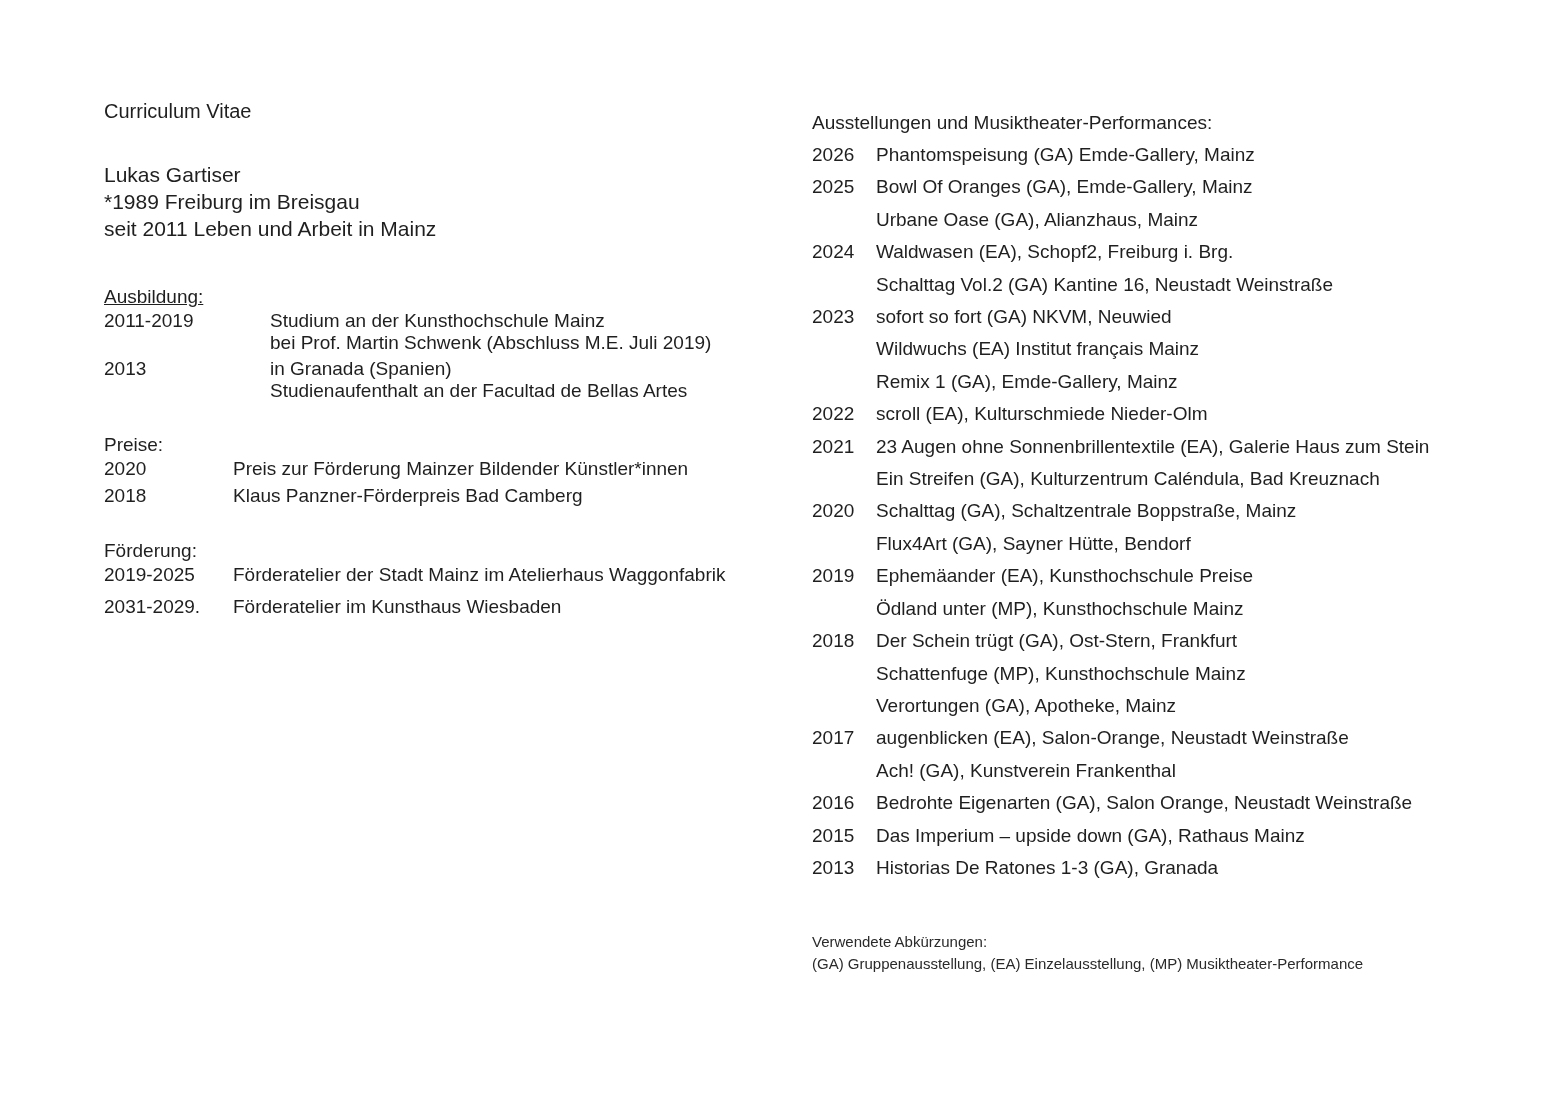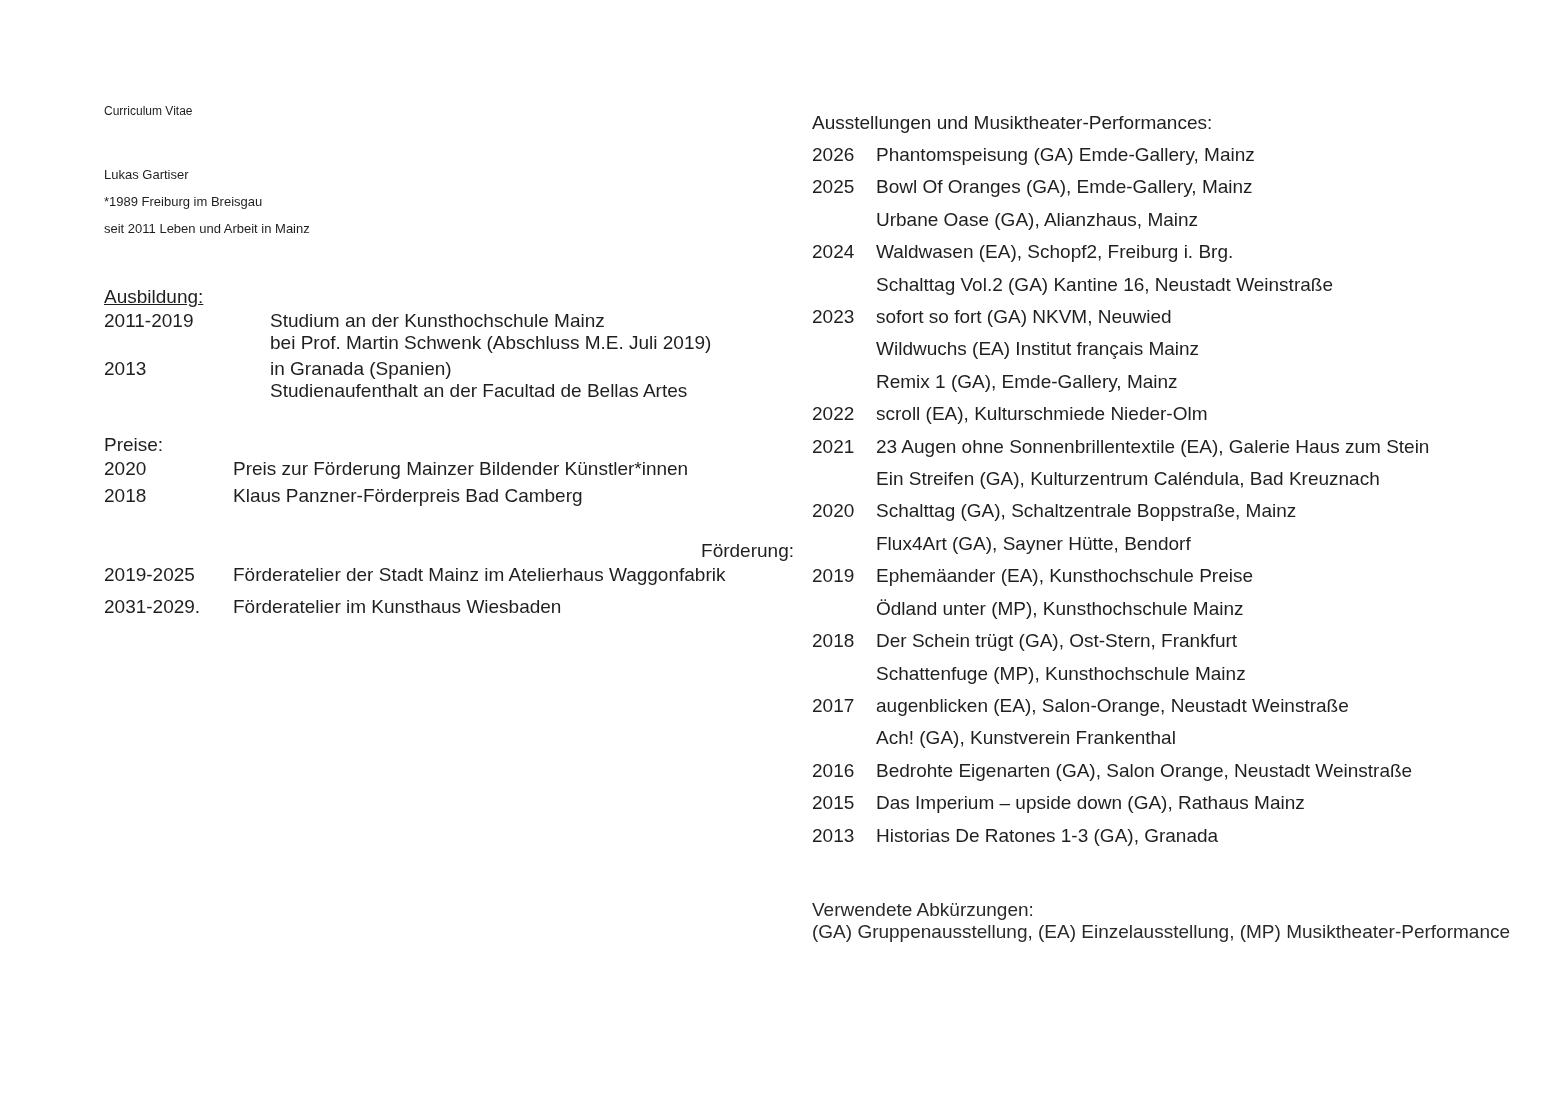--- a/index.html
+++ b/index.html
@@ -19,40 +19,40 @@
 
   
   .left-col {
     position: absolute;
     left: 104px;
     top: 0;
     width: 690px;
   }
   .doc-title {
     margin: 98px 0 0 0;
-    font-size: 12px;
+    font-size: 20px;
     line-height: 26px;
     font-weight: 400;
     white-space: nowrap;
   }
   .person-block {
     margin-top: 37px;
-    font-size: 13px;
+    font-size: 21px;
     line-height: 27px;
   }
   .person-block div { white-space: nowrap; }
 
   .section-heading {
     font-size: 19px;
     line-height: 27px;
     white-space: nowrap;
   }
   .sec-ausbildung .section-heading { margin-top: 41px; text-decoration: underline; }
   .sec-preise    .section-heading { margin-top: 29px; }
-  .sec-foerderung .section-heading { margin-top: 30px; text-align: right; }
+  .sec-foerderung .section-heading { margin-top: 30px; }
 
   .cv-row {
     display: flex;
     font-size: 19px;
     line-height: 22px;
   }
   .cv-row .row-period {
     width: 129px;
     flex: 0 0 129px;
     white-space: nowrap;
@@ -83,21 +83,21 @@
   }
   .exh-entry .entry-year {
     width: 64px;
     flex: 0 0 64px;
     white-space: nowrap;
   }
   .exh-entry .entry-text { white-space: nowrap; }
 
   .abbrev-footer {
     margin-top: 47px;
-    font-size: 19px;
+    font-size: 15px;
     line-height: 22px;
     color: #2a2a2a;
   }
   .abbrev-footer div { white-space: nowrap; }
 </style>
 </head>
 <body>
 
 <div class="page">
 
@@ -263,20 +263,24 @@
         <div class="exh-entry">
           <div class="entry-year">2018</div>
           <div class="entry-text">Der Schein trügt (GA), Ost-Stern, Frankfurt</div>
         </div>
 
         <div class="exh-entry">
           <div class="entry-year"></div>
           <div class="entry-text">Schattenfuge (MP), Kunsthochschule Mainz</div>
         </div>
 
+        <div class="exh-entry">
+          <div class="entry-year"></div>
+          <div class="entry-text">Verortungen (GA), Apotheke, Mainz</div>
+        </div>
 
         <div class="exh-entry">
           <div class="entry-year">2017</div>
           <div class="entry-text">augenblicken (EA), Salon-Orange, Neustadt Weinstraße</div>
         </div>
 
         <div class="exh-entry">
           <div class="entry-year"></div>
           <div class="entry-text">Ach! (GA), Kunstverein Frankenthal</div>
         </div>

